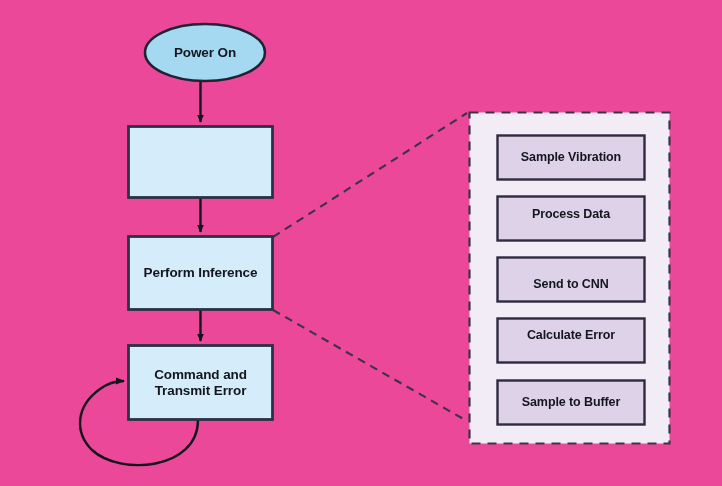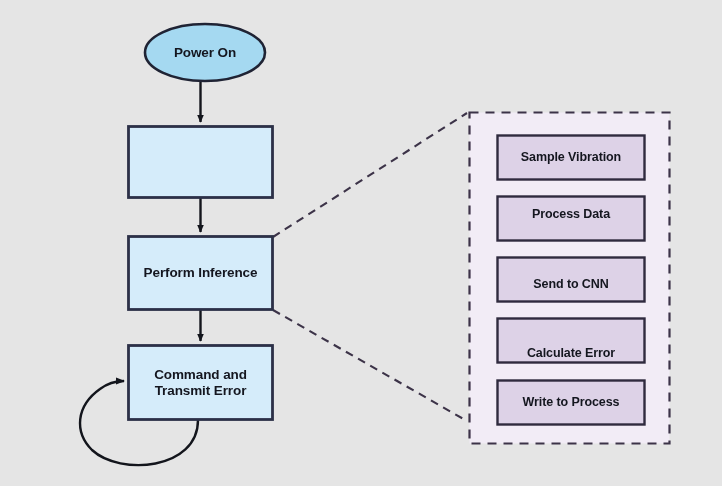--- a/index.html
+++ b/index.html
@@ -8,21 +8,21 @@
     padding: 0;
     background: #ffffff;
   }
   body {
     font-family: "Liberation Sans", sans-serif;
   }
   #canvas {
     position: relative;
     width: 722px;
     height: 486px;
-    background: #e5e5e5;
+    background: #ec4899;
     overflow: hidden;
   }
   #diagram-svg {
     position: absolute;
     left: 0;
     top: 0;
     width: 722px;
     height: 486px;
   }
   .node-label {
@@ -87,17 +87,17 @@
 
   <div class="node-label lbl-process" style="left:128px; top:345px; width:145px; height:75px; white-space:pre-line;">Command and
 Transmit Error</div>
 
   <div class="node-label lbl-sub" style="left:497px; top:135px; width:148px; height:45px;">Sample Vibration</div>
 
   <div class="node-label lbl-sub" style="left:497px; top:196px; width:148px; height:37px;">Process Data</div>
 
   <div class="node-label lbl-sub" style="left:497px; top:257px; width:148px; height:55px;">Send to CNN</div>
 
-  <div class="node-label lbl-sub" style="left:497px; top:336px; width:148px; height:35px;border-radius:15px;">Calculate Error</div>
+  <div class="node-label lbl-sub" style="left:497px; top:318px; width:148px; height:35px;border-radius:15px;">Calculate Error</div>
 
-  <div class="node-label lbl-sub" style="left:497px; top:380px; width:148px; height:45px;">Write to Process</div>
+  <div class="node-label lbl-sub" style="left:497px; top:380px; width:148px; height:45px;">Sample to Buffer</div>
 
 </div>
 
 </body></html>

